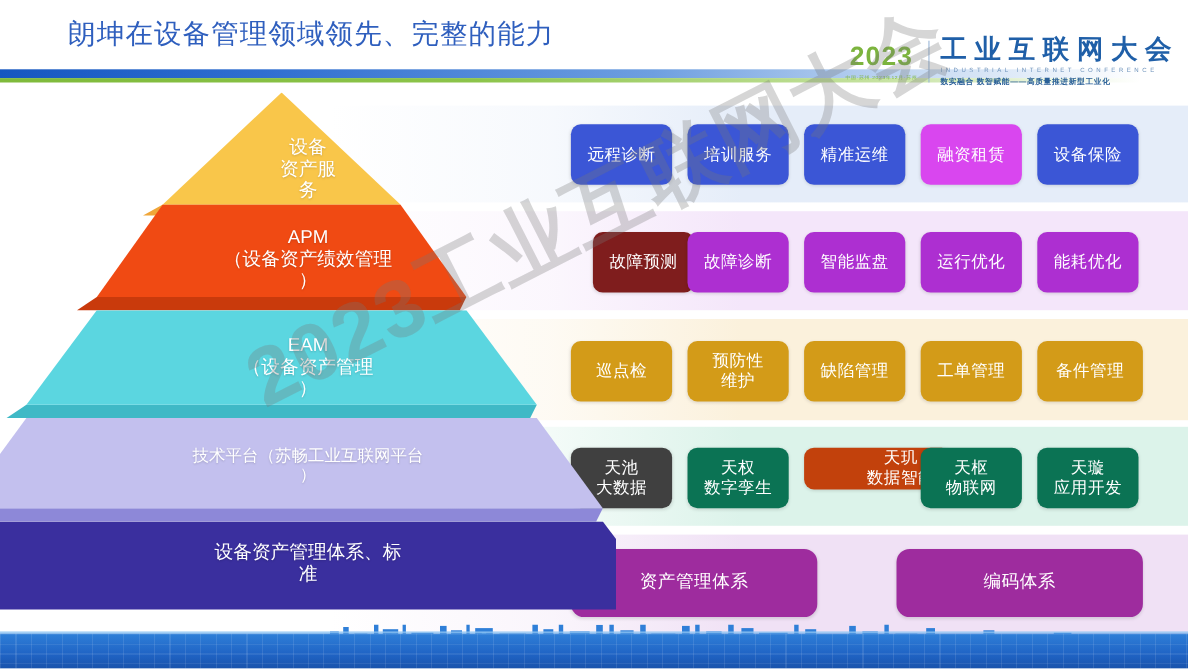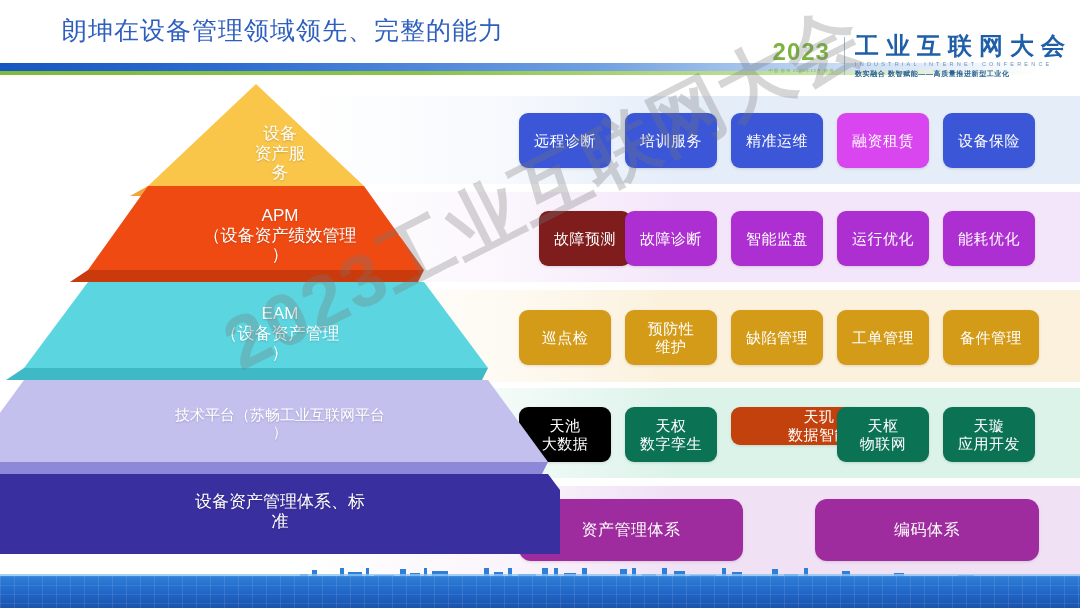--- a/index.html
+++ b/index.html
@@ -151,21 +151,21 @@
       <div class="box" style="left: 731px; top: 310px; width: 92px; height: 55px; background: rgb(211, 155, 24);">
         <span>缺陷管理</span>
       </div>
       <div class="box" style="left: 837px; top: 310px; width: 92px; height: 55px; background: rgb(211, 155, 24);">
         <span>工单管理</span>
       </div>
       <div class="box" style="left: 943px; top: 310px; width: 96px; height: 55px; background: rgb(211, 155, 24);">
         <span>备件管理</span>
       </div>
       <div class="band" style="top: 388px; height: 90px; background: linear-gradient(to right, rgba(255, 255, 255, 0) 0%, rgba(220, 243, 234, 0.333) 26%, rgb(220, 243, 234) 48%, rgb(220, 243, 234) 100%);"></div>
-      <div class="box" style="left: 519px; top: 407px; width: 92px; height: 55px; background: #000000;">
+      <div class="box" style="left: 519px; top: 407px; width: 92px; height: 55px; background: #404040;">
         <span>天池<br>大数据</span>
       </div>
       <div class="box" style="left: 625px; top: 407px; width: 92px; height: 55px; background: rgb(11, 115, 84);">
         <span>天权<br>数字孪生</span>
       </div>
       <div class="box" style="left: 731px; top: 407px; width: 92px; height: 38px; background: #c2410c; padding-left: 42px;">
         <span>天玑<br>数据智能</span>
       </div>
       <div class="box" style="left: 837px; top: 407px; width: 92px; height: 55px; background: rgb(11, 115, 84);">
         <span>天枢<br>物联网</span>

